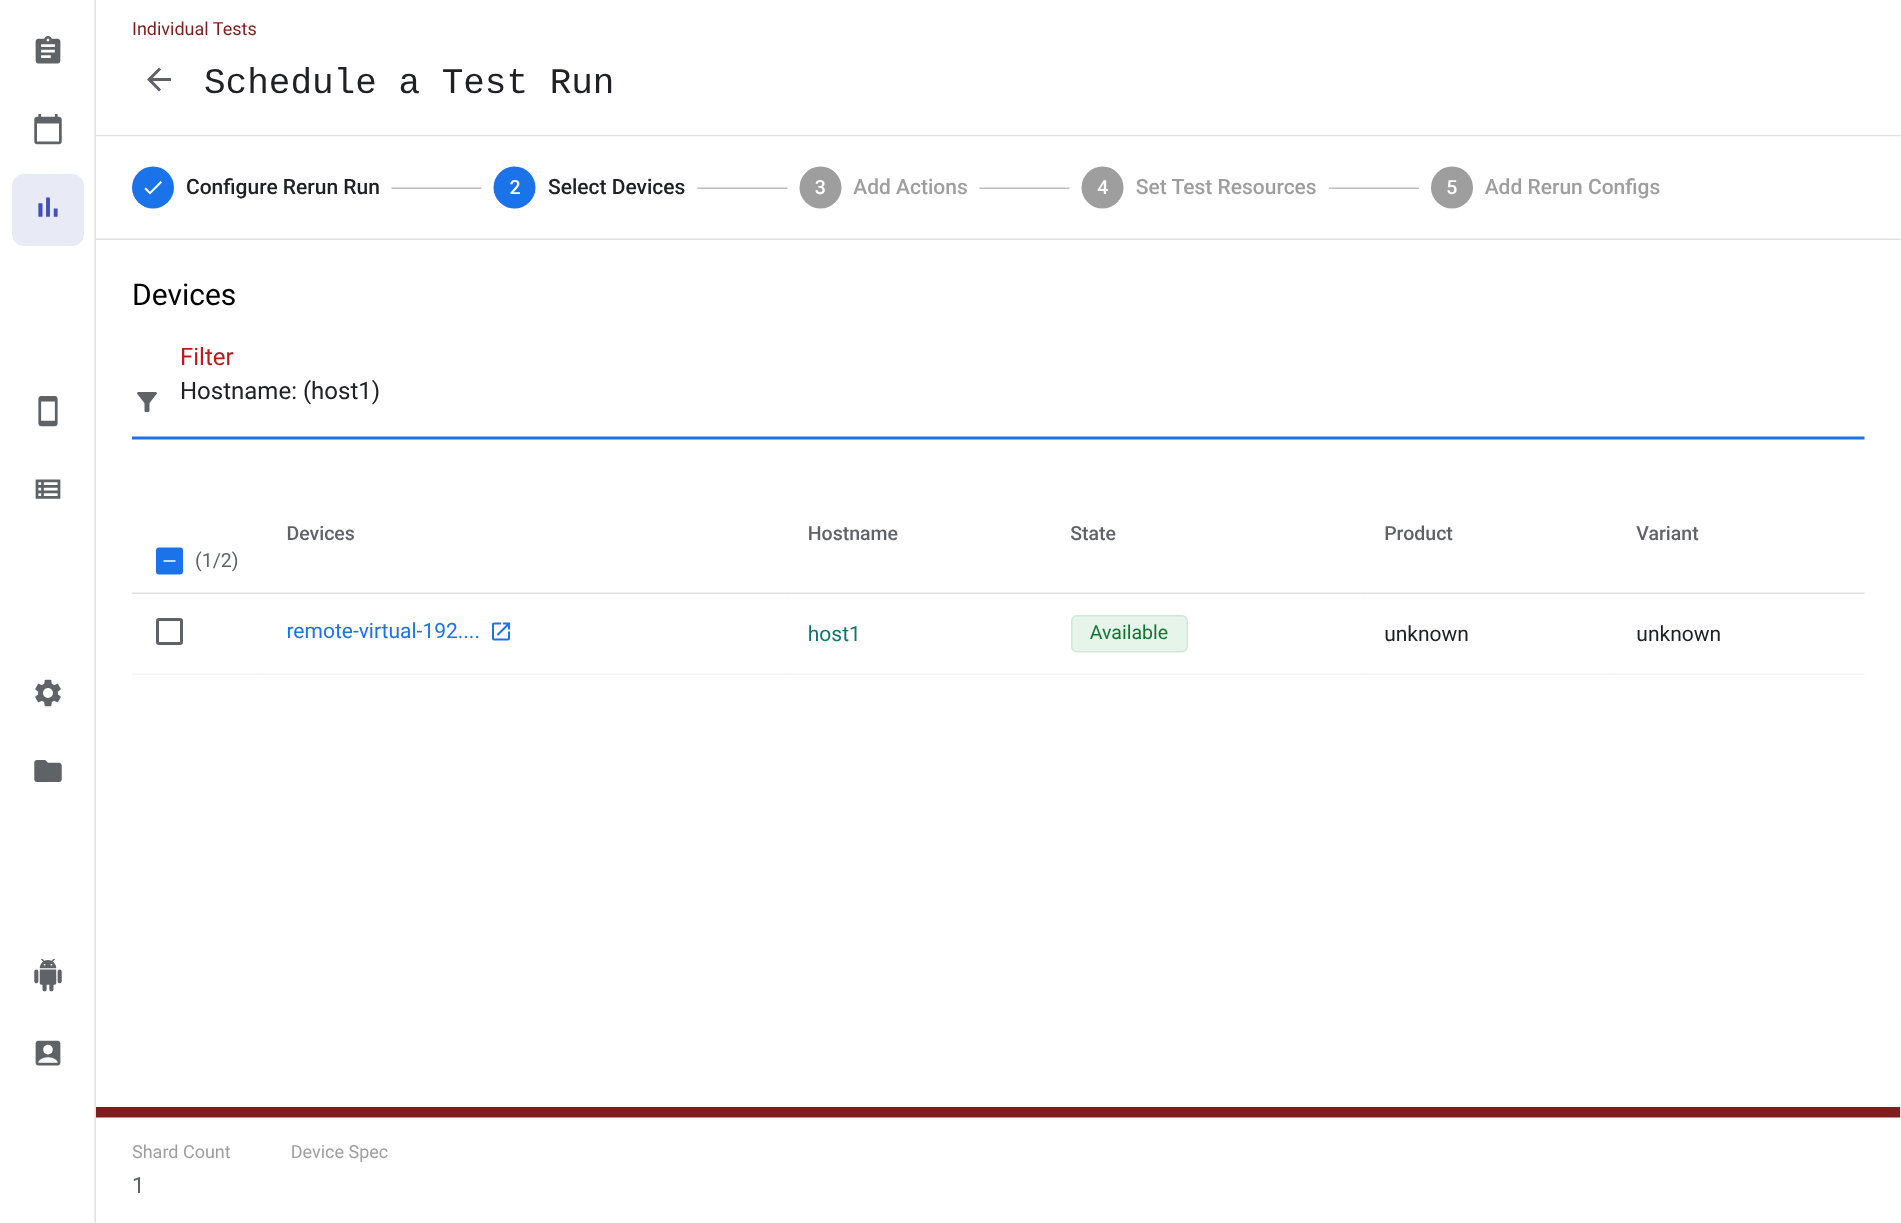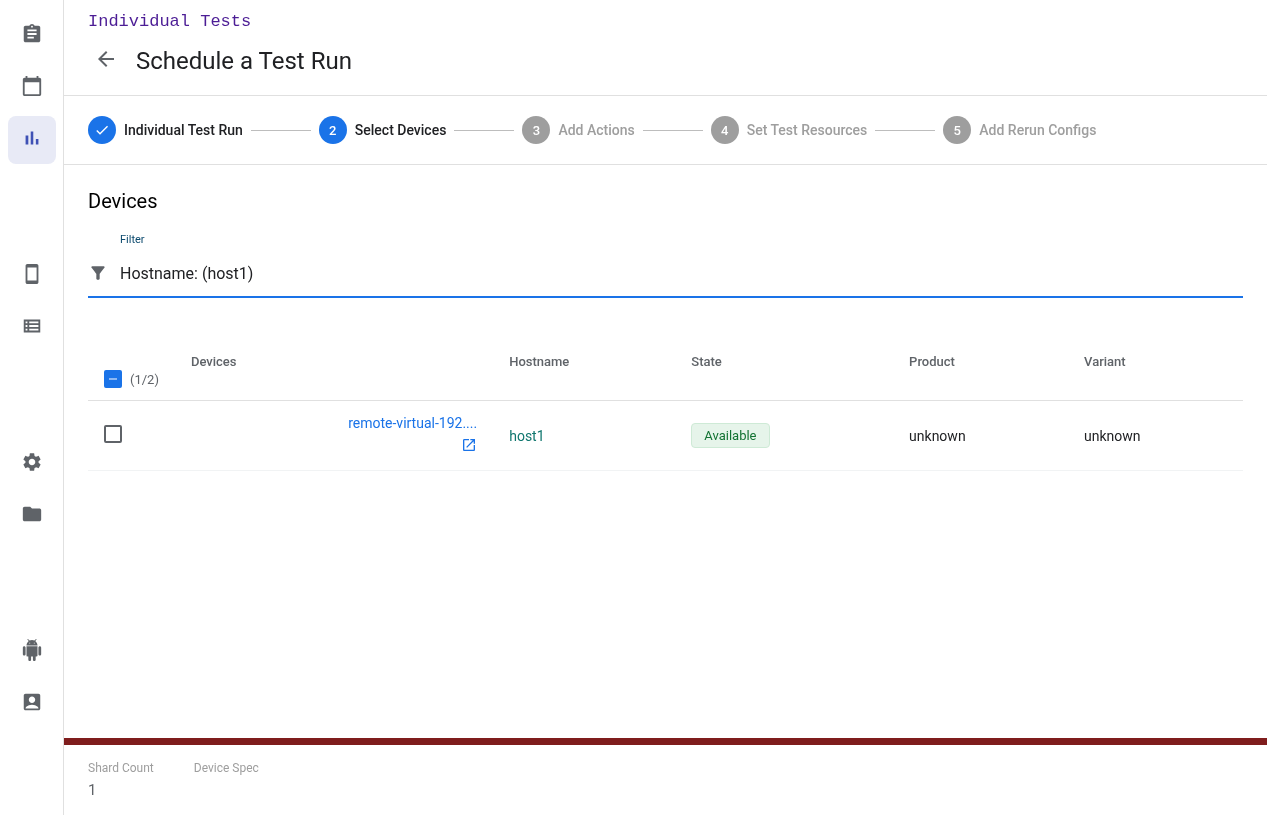--- a/index.html
+++ b/index.html
@@ -38,32 +38,32 @@
       flex: 1;
       display: flex;
       flex-direction: column;
       overflow: hidden;
       background: #fff;
     }
 
     
     .breadcrumb {
       padding: 12px 24px 4px 24px;
-      font-size: 17px;
-      color: #4c1d95;
-      font-family: Liberation Mono, monospace;
+      font-size: 12px;
+      color: #7f1d1d;
     }
 
     
     .header {
       display: flex;
       align-items: center;
       padding: 8px 24px 16px 24px;
       border-bottom: 1px solid #e0e0e0;
       gap: 12px;
+      font-family: Liberation Mono, monospace;
     }
     .back-btn {
       width: 36px;
       height: 36px;
       border-radius: 50%;
       border: none;
       background: transparent;
       cursor: pointer;
       display: flex;
       align-items: center;
@@ -154,23 +154,23 @@
     .filter-icon {
       color: #5f6368;
       font-size: 20px;
       margin-top: 16px;
     }
     .filter-content {
       display: flex;
       flex-direction: column;
     }
     .filter-label {
-      font-size: 11px;
-      color: #0c4a6e;
-      margin-bottom: 18px;
+      font-size: 16px;
+      color: #b91c1c;
+      margin-bottom: 4px;
     }
     .filter-value {
       font-size: 16px;
       color: #202124;
     }
 
     
     .devices-table {
       width: 100%;
       border-collapse: collapse;
@@ -215,23 +215,22 @@
     }
     .checkbox.indeterminate {
       background: #1a73e8;
       border-color: #1a73e8;
       color: #fff;
     }
     .serial-link {
       color: #1a73e8;
       text-decoration: none;
       display: flex;
-      align-items: flex-end;
+      align-items: flex-start;
       gap: 6px;
-      flex-direction: column;
     }
     .host-link {
       color: #0f766e;
       text-decoration: none;
     }
     .badge-available {
       display: inline-block;
       padding: 4px 12px;
       border-radius: 4px;
       font-size: 13px;
@@ -358,21 +357,21 @@
   </div>
 
   <div class="stepper">
 
     <div class="step">
       <div class="step-circle completed">
         <svg width="16" height="16" viewBox="0 0 24 24" fill="white">
             <path d="M9 16.17L4.83 12l-1.42 1.41L9 19 21 7l-1.41-1.41z"></path>
           </svg>
       </div>
-      <span class="step-label active">Individual Test Run</span>
+      <span class="step-label active">Configure Rerun Run</span>
     </div>
     <div class="step-connector"></div>
 
     <div class="step">
       <div class="step-circle active">
         <span>2</span>
       </div>
       <span class="step-label active">Select Devices</span>
     </div>
     <div class="step-connector"></div>

